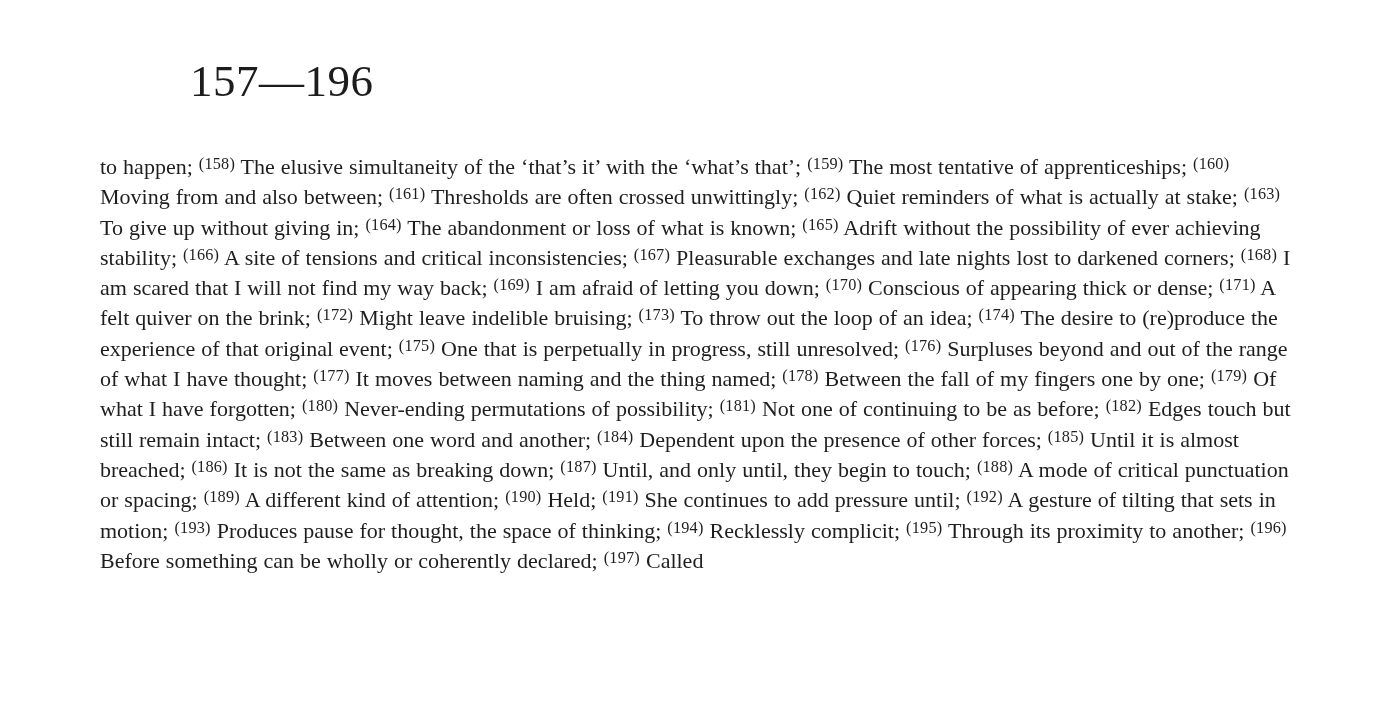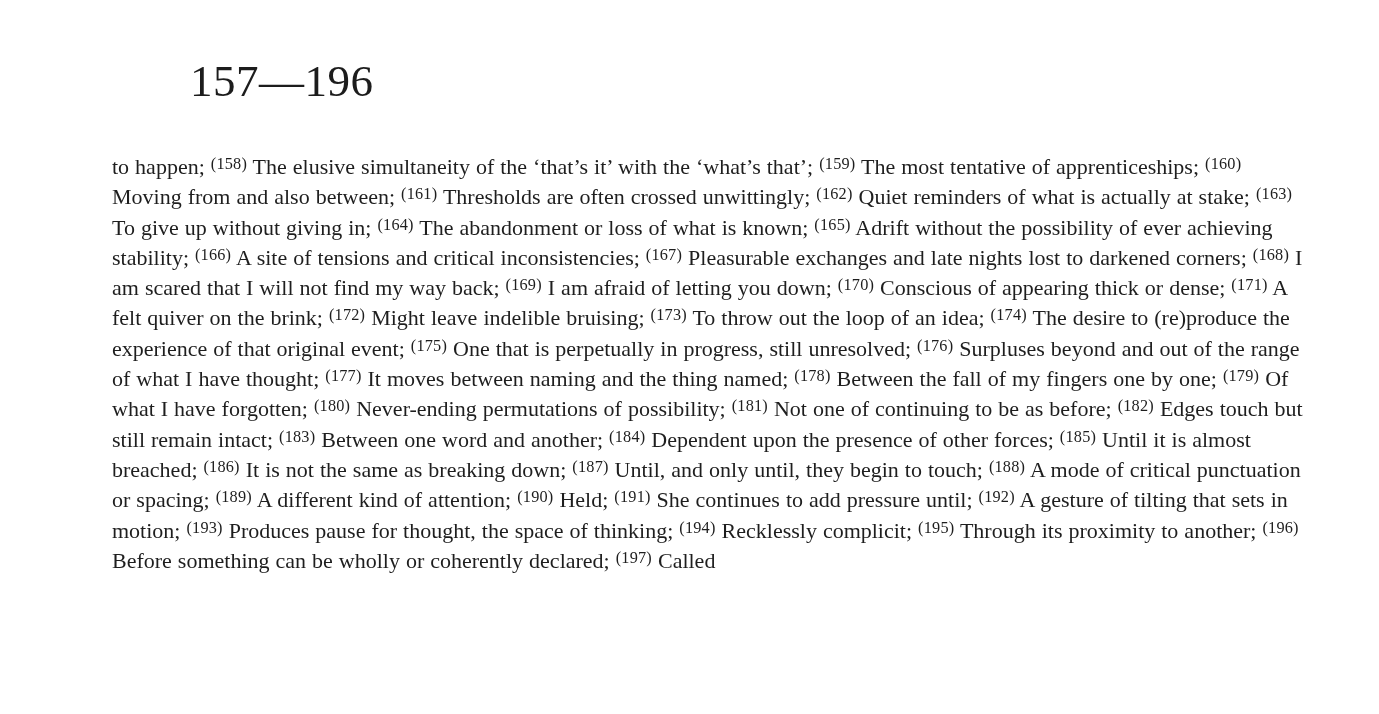--- a/index.html
+++ b/index.html
@@ -22,21 +22,21 @@
     left: 190px;
     top: 55px;
     font-size: 45px;
     font-weight: normal;
     letter-spacing: 0.5px;
     color: #1c1c1c;
   }
   .body-text {
     margin: 0;
     position: absolute;
-    left: 112px;
+    left: 100px;
     top: 152px;
     width: 1195px;
     font-size: 22px;
     line-height: 30.3px;
     text-align: left;
     color: #1e1e1e;
     word-spacing: 0.5px;
   }
   .body-text sup {
     font-size: 0.74em;

